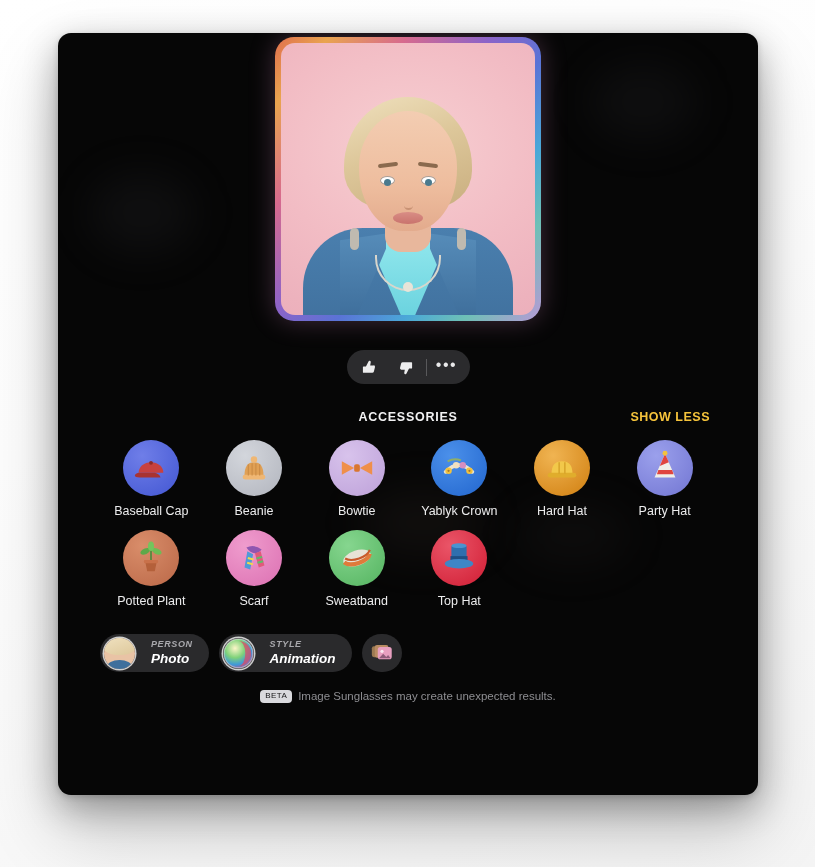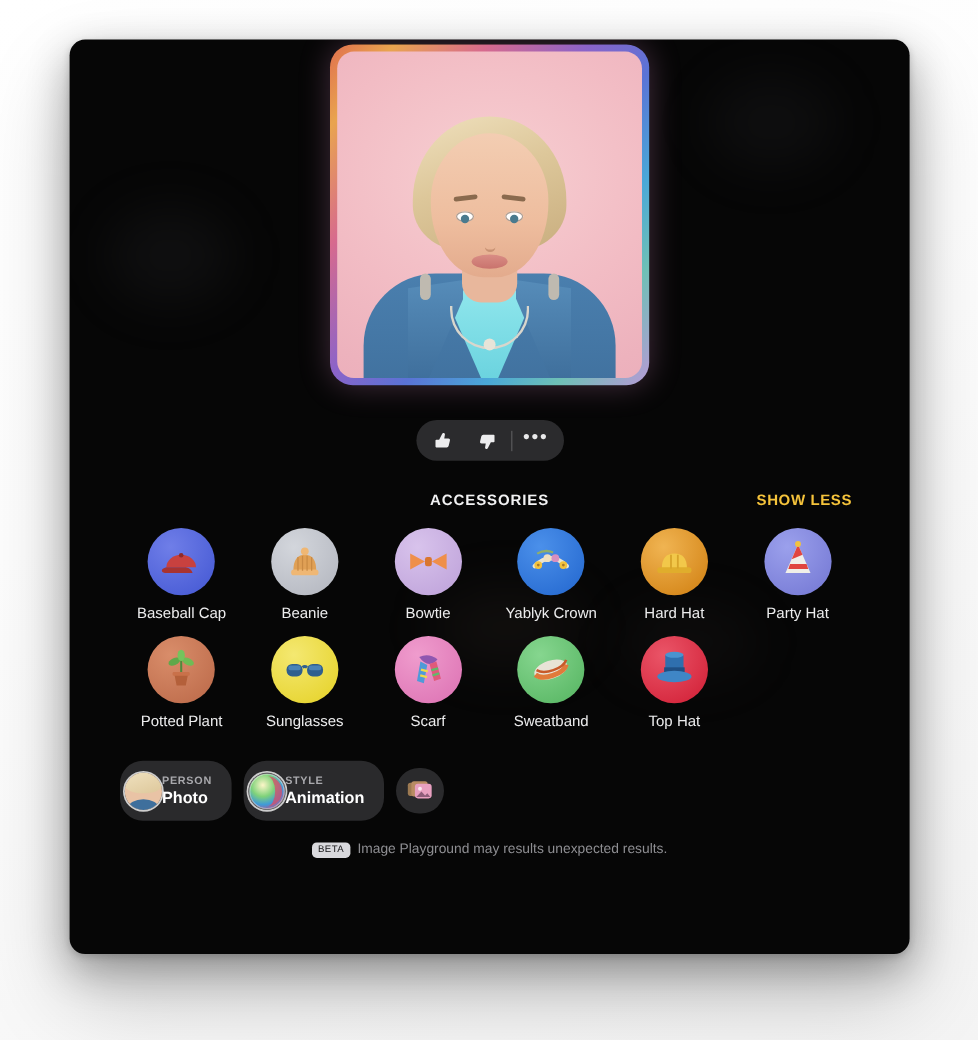--- a/index.html
+++ b/index.html
@@ -388,29 +388,30 @@
     align-items: center;
     padding: 0 14px;
     gap: 10px;
     cursor: text;
   }
   #prompt-placeholder {
     color: #8c8c90;
     font-size: 14.5px;
   }
   .chip {
-    height: 50px;
+    height: 38px;
     background: #2a2a2c;
     border-radius: 19px;
     display: flex;
     align-items: center;
     padding: 0 16px 0 4px;
-    gap: 0;
+    gap: 16px;
     cursor: pointer;
     flex: 0 0 auto;
+    font-style: italic;
   }
   .chip-thumb {
     width: 31px; height: 31px;
     border-radius: 50%;
     overflow: hidden;
     position: relative;
     box-shadow: 0 0 0 1.5px rgba(235,235,235,0.85);
     flex: 0 0 auto;
   }
   .chip-text { display: flex; flex-direction: column; line-height: 1.05; }
@@ -623,32 +624,20 @@
               <rect x="12.5" y="22" width="15" height="3.4" rx="1.2" fill="#c9714a"></rect>
               <path d="M20 22 V10" stroke="#4f8a3c" stroke-width="1.8" fill="none"></path>
               <ellipse cx="14" cy="13" rx="5.5" ry="3" fill="#5fa84a" transform="rotate(-25 14 13)"></ellipse>
               <ellipse cx="26" cy="13" rx="5.5" ry="3" fill="#6fbb55" transform="rotate(25 26 13)"></ellipse>
               <ellipse cx="20" cy="7.5" rx="3.2" ry="5" fill="#74c45c"></ellipse>
             </svg>
           </div>
           <div class="accessory-label">Potted Plant</div>
         </div>
         <div class="accessory-item">
-          <div class="accessory-icon" style="background: radial-gradient(circle at 34% 28%, rgb(244, 232, 113) 0%, rgb(232, 214, 53) 78%);">
-            <svg width="38" height="38" viewBox="0 0 40 40">
-              <rect x="4" y="15" width="14" height="11" rx="5" fill="#2f5f8e"></rect>
-              <rect x="22" y="15" width="14" height="11" rx="5" fill="#2f5f8e"></rect>
-              <path d="M18 18 q2 -1.6 4 0" stroke="#2f5f8e" stroke-width="2.6" fill="none"></path>
-              <rect x="5.5" y="16.5" width="11" height="4" rx="2" fill="#5a9ad0" opacity="0.6"></rect>
-              <rect x="23.5" y="16.5" width="11" height="4" rx="2" fill="#5a9ad0" opacity="0.6"></rect>
-            </svg>
-          </div>
-          <div class="accessory-label">Sunglasses</div>
-        </div>
-        <div class="accessory-item">
           <div class="accessory-icon" style="background: radial-gradient(circle at 34% 28%, rgb(239, 156, 205) 0%, rgb(224, 122, 184) 78%);">
             <svg width="38" height="38" viewBox="0 0 40 40">
               <path d="M12 9 q8 -4 16 2 q-3 4 -7 4 q-5 0 -9 -6 z" fill="#8f57b0"></path>
               <path d="M13 13 l6 3 l-3 16 l-6 -2 z" fill="#4f9ad8"></path>
               <path d="M21 15 l6 -2 l4 15 l-6 2 z" fill="#e05a7a"></path>
               <path d="M13.5 20 l6 1.6 M12.8 25 l6 1.6" stroke="#f0d84a" stroke-width="2" fill="none"></path>
               <path d="M22.6 20.5 l6 -1.6 M23.6 25 l6 -1.6" stroke="#5fbb6a" stroke-width="2" fill="none"></path>
             </svg>
           </div>
           <div class="accessory-label">Scarf</div>
@@ -720,16 +709,16 @@
         <rect x="4.5" y="1.5" width="16" height="15" rx="2.5" fill="#b98c63"></rect>
         <rect x="8" y="4" width="16.5" height="14.5" rx="3" fill="#e8a0c0"></rect>
         <circle cx="13" cy="9" r="1.9" fill="#fbe8f0"></circle>
         <path d="M9.4 17.2 L14.4 11.8 L18 15.6 L20.2 13.4 L23.2 17.2 Z" fill="#8f5d7a"></path>
       </svg>
     </button>
   </div>
 
   <div id="footer-note">
     <span id="beta-badge">BETA</span>
-    <span id="footer-text">Image Playground may results unexpected results.</span>
+    <span id="footer-text">Image Sunglasses may create unexpected results.</span>
   </div>
 
 </div>
 
 </body></html>

